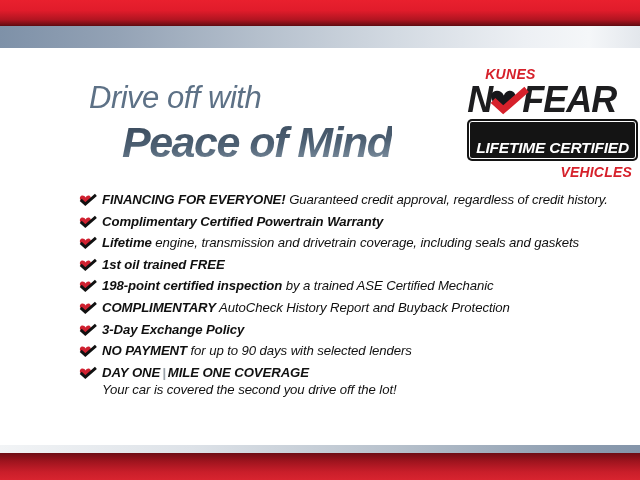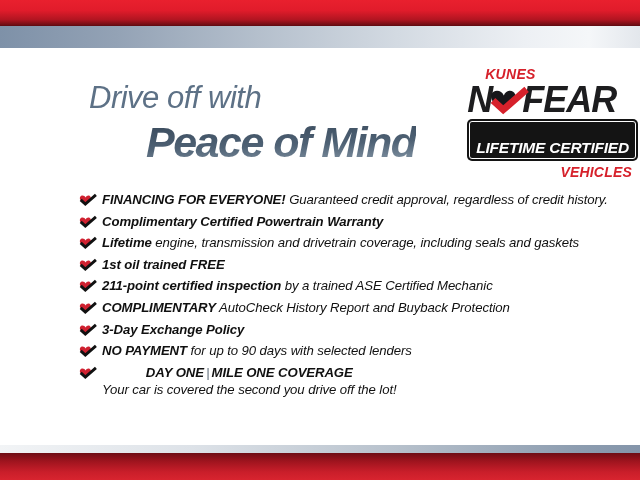--- a/index.html
+++ b/index.html
@@ -29,21 +29,21 @@
     position:absolute; left:0; top:453px; width:640px; height:27px;
     background:linear-gradient(180deg,#6e0d15 0%,#9e141e 30%,#c91e2a 70%,#d8242f 100%);
   }
 
   
   .headline { position:absolute; left:89px; top:80px; font-style:italic; }
   .headline .line1 {
     font-size:31px; font-weight:400; color:#5d7186; letter-spacing:-0.5px;
   }
   .headline .line2 {
-    margin-left:57px; margin-top:2px;
+    margin-left:33px; margin-top:2px;
     font-size:43px; font-weight:700; letter-spacing:-1.5px;
     color:#46586a;
   }
   @supports ((-webkit-background-clip:text) or (background-clip:text)) {
     .headline .line2 {
       background:linear-gradient(178deg,#3c4d5f 15%,#4f6275 55%,#8success0a1b0 100%);
       background:linear-gradient(178deg,#3c4d5f 15%,#4f6275 55%,#90a1b0 100%);
       -webkit-background-clip:text; background-clip:text; color:transparent;
     }
   }
@@ -65,21 +65,21 @@
 
   
   .benefits { position:absolute; left:78px; top:193px; list-style:none; width:545px; }
   .benefits li {
     display:flex; align-items:flex-start; margin-bottom:6.6px;
     font-style:italic; font-size:13.2px; line-height:14px; color:#101010; letter-spacing:-0.1px;
   }
   .benefits .check { flex-shrink:0; width:19px; height:15px; margin:0 5px 0 0; }
   .benefits .b  { font-weight:700; }
   .benefits .pipe { color:#9aa2aa; font-weight:700; padding:0 2px; }
-  .benefits .txt { white-space:nowrap;text-align:center; }
+  .benefits .txt { white-space:nowrap; }
   .benefits .subline { margin-top:3px; font-weight:400; }
 </style>
 </head>
 <body>
 
 <div class="canvas">
 
   <div class="band-top-red"></div>
   <div class="band-top-gray"></div>
 
@@ -131,21 +131,21 @@
           <path d="M8.4 4.8 C7.5 2.0 3.2 1.5 2.2 4.3 C1.4 6.5 3.5 9.1 8.1 12.9 C12.8 9.1 14.9 6.5 14.1 4.3 C13.1 1.5 9.3 2.0 8.4 4.8 Z" fill="#cf2130"></path>
           <path d="M3 7.3 L8.1 11.9 L19.8 1.7" stroke="#111" stroke-width="3.2" fill="none"></path>
         </svg>
       <span class="txt"><span class="b">1st oil trained FREE</span><span></span></span>
     </li>
     <li>
       <svg class="check" viewBox="0 0 21 16">
           <path d="M8.4 4.8 C7.5 2.0 3.2 1.5 2.2 4.3 C1.4 6.5 3.5 9.1 8.1 12.9 C12.8 9.1 14.9 6.5 14.1 4.3 C13.1 1.5 9.3 2.0 8.4 4.8 Z" fill="#cf2130"></path>
           <path d="M3 7.3 L8.1 11.9 L19.8 1.7" stroke="#111" stroke-width="3.2" fill="none"></path>
         </svg>
-      <span class="txt"><span class="b">211-point certified inspection</span><span> by a trained ASE Certified Mechanic</span></span>
+      <span class="txt"><span class="b">198-point certified inspection</span><span> by a trained ASE Certified Mechanic</span></span>
     </li>
     <li>
       <svg class="check" viewBox="0 0 21 16">
           <path d="M8.4 4.8 C7.5 2.0 3.2 1.5 2.2 4.3 C1.4 6.5 3.5 9.1 8.1 12.9 C12.8 9.1 14.9 6.5 14.1 4.3 C13.1 1.5 9.3 2.0 8.4 4.8 Z" fill="#cf2130"></path>
           <path d="M3 7.3 L8.1 11.9 L19.8 1.7" stroke="#111" stroke-width="3.2" fill="none"></path>
         </svg>
       <span class="txt"><span class="b">COMPLIMENTARY</span><span> AutoCheck History Report and Buyback Protection</span></span>
     </li>
     <li>
       <svg class="check" viewBox="0 0 21 16">

